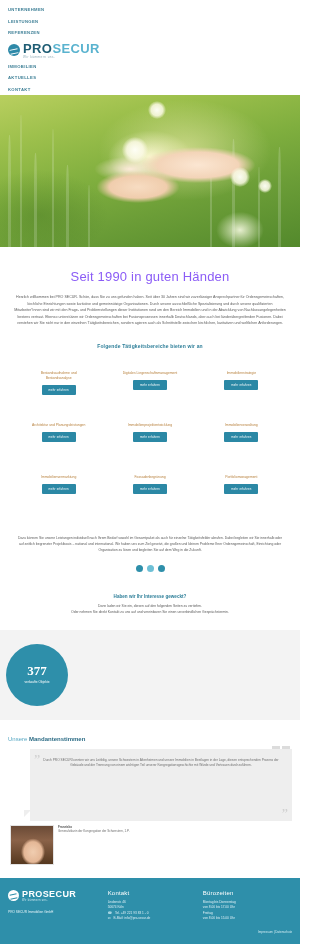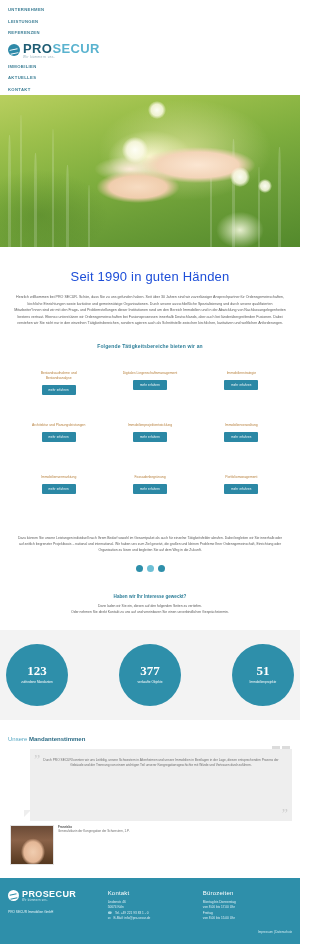--- a/index.html
+++ b/index.html
@@ -75,21 +75,21 @@
     position:absolute;border-radius:50%;
     background:radial-gradient(circle, rgba(255,255,248,.97) 0%, rgba(252,250,230,.85) 45%, rgba(250,248,220,0) 72%);
   }
 
   
   .wrap{padding:0 12px;}
   h1.title{
     text-align:center;
     font-size:13px;
     font-weight:normal;
-    color:#1d4ed8;
+    color:#8b5cf6;
     letter-spacing:.2px;
     padding:22px 0 10px;
   }
   p.intro{
     font-size:3.6px;
     line-height:6.6px;
     text-align:center;
     color:#5a5a5a;
     padding:0 2px;
   }
@@ -368,30 +368,22 @@
   <div class="cta">
     <h3>Haben wir Ihr Interesse geweckt?</h3>
     <p>Dann laden wir Sie ein, diesen auf den folgenden Seiten zu vertiefen.</p>
     <p>Oder nehmen Sie direkt Kontakt zu uns auf und vereinbaren Sie einen unverbindlichen Gesprächstermin.</p>
   </div>
 
 </main>
 
 <section class="stats-band">
   <div class="stat">
-    <div class="stat-num">123</div>
-    <div class="stat-lbl">zufriedene Mandanten</div>
-  </div>
-  <div class="stat">
     <div class="stat-num">377</div>
     <div class="stat-lbl">verkaufte Objekte</div>
-  </div>
-  <div class="stat">
-    <div class="stat-num">51</div>
-    <div class="stat-lbl">Immobilienprojekte</div>
   </div>
 </section>
 
 <section class="testi">
   <h2>
     <span>Unsere </span><b>Mandantenstimmen</b>
   </h2>
 
   <div class="testi-arrows">
     <div class="arrow">‹</div>

